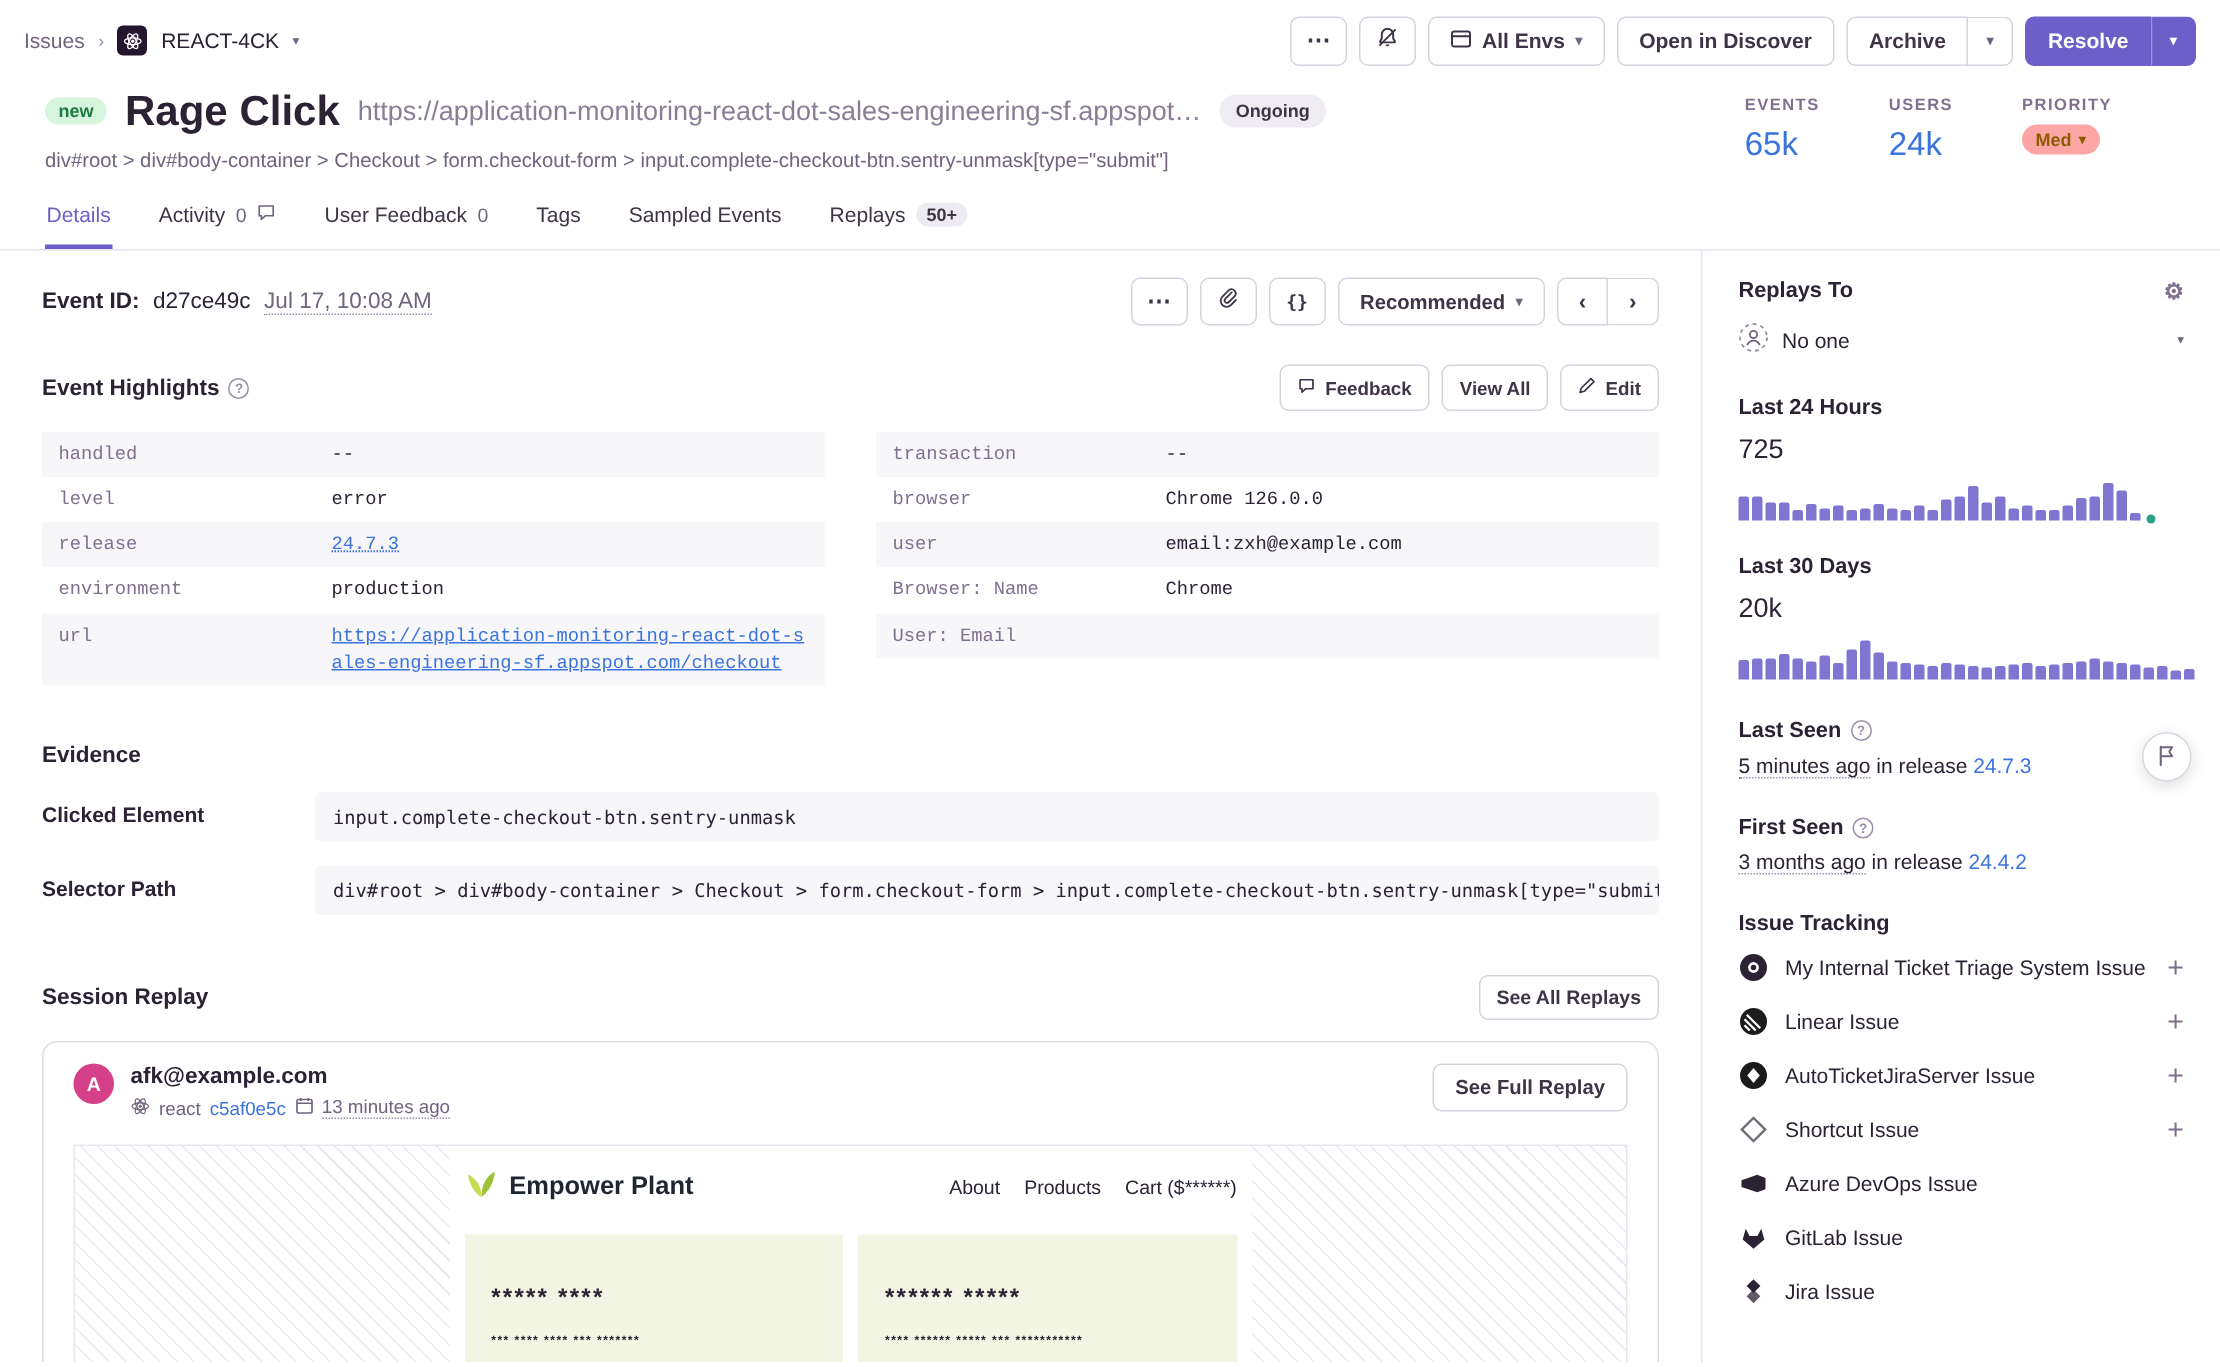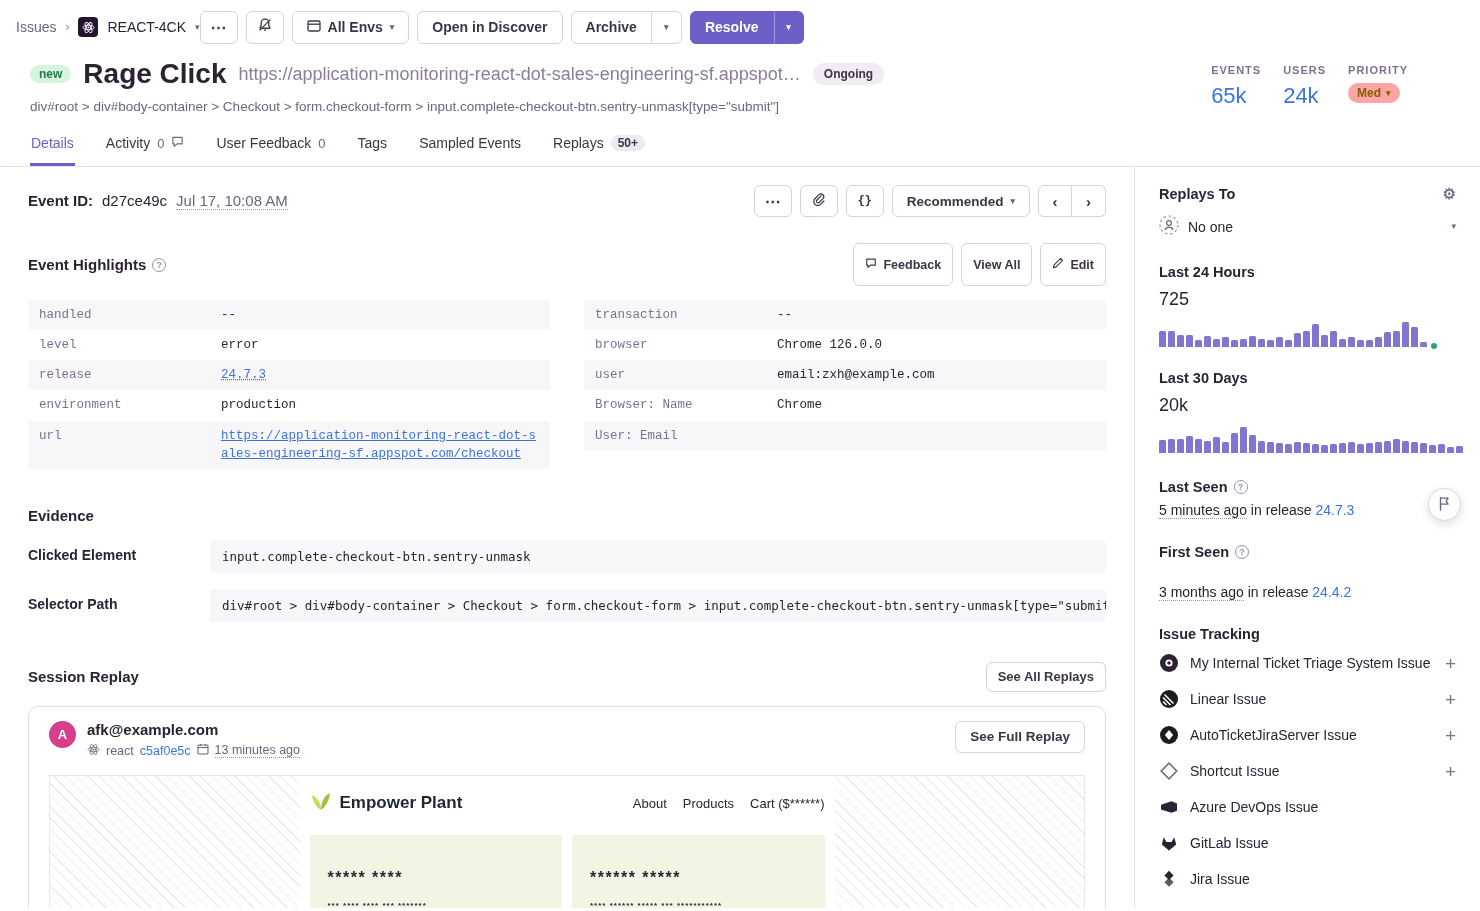--- a/index.html
+++ b/index.html
@@ -1,21 +1,21 @@
 <!DOCTYPE html>
 <html><head>
 <meta charset="utf-8">
 <style>
   *{box-sizing:border-box;margin:0;padding:0}
   html,body{width:1480px;height:911px}
   body{font-family:"Liberation Sans",sans-serif;color:#2B2233;background:#fff;overflow:hidden;position:relative;font-size:14px}
   .mono{font-family:"DejaVu Sans Mono",monospace}
 
   
-  .topbar{height:54px;display:flex;align-items:center;justify-content:flex-start;padding:0 16px}
+  .topbar{height:54px;display:flex;align-items:center;justify-content:space-between;padding:0 16px}
   .crumbs{display:flex;align-items:center;gap:9px}
   .crumb-link{color:#71637E;cursor:pointer}
   .crumb-sep{color:#9C8FA9;font-size:12px}
   .proj-icon{width:20px;height:20px;border-radius:4px;background:#24152F;display:flex;align-items:center;justify-content:center}
   .chev{color:#71637E;font-size:9px;line-height:1}
   .actions{display:flex;gap:8px;align-items:center}
   .btn{height:33px;display:inline-flex;align-items:center;gap:7px;padding:0 14px;border:1px solid #D8D2DE;border-radius:6px;background:#fff;font-size:14px;font-weight:600;color:#3E3446;cursor:pointer;white-space:nowrap}
   .btn.icon-only{width:38px;padding:0;justify-content:center;font-size:16px}
   .split{display:flex}
   .split .btn.main-part{border-radius:6px 0 0 6px}
@@ -24,21 +24,21 @@
   .split .btn-primary.chev-part{border-left:1px solid rgba(255,255,255,.35)}
 
   
   .header{padding:4px 30px 12px;display:flex;justify-content:space-between}
   .title-row{display:flex;align-items:center;gap:12px}
   .badge-new{background:#D6F5DD;color:#1D7A43;font-size:12px;font-weight:700;padding:2px 9px;border-radius:10px}
   .page-title{font-size:28px;font-weight:700;color:#2B2233}
   .title-url{font-size:18px;color:#8A7E97;white-space:nowrap}
   .badge-ongoing{background:#EFECF3;color:#3E3446;font-size:12px;font-weight:600;padding:4px 11px;border-radius:13px}
   .culprit{margin-top:9px;font-size:13.5px;color:#71637E}
-  .stats{display:flex;gap:22px;padding-right:42px;padding-top:6px;flex-shrink:0}
+  .stats{display:flex;gap:46px;padding-right:42px;padding-top:6px;flex-shrink:0}
   .stat-label{font-size:11px;color:#80708F;letter-spacing:1px;font-weight:600}
   .stat-value{margin-top:7px;font-size:22px;color:#3C74DD}
   .prio-pill{margin-top:7px;display:inline-flex;align-items:center;gap:5px;background:#fca5a5;color:#8A5E00;font-size:12px;font-weight:600;padding:3px 9px;border-radius:12px;cursor:pointer}
 
   
   .tabs{display:flex;gap:30px;padding:0 30px;border-bottom:1px solid #E7E1EC}
   .tab{display:flex;align-items:center;gap:7px;padding:9px 1px 12px;font-size:14px;color:#3E3446;border-bottom:3px solid transparent;cursor:pointer}
   .tab.active{color:#6C5FC7;border-bottom-color:#6C5FC7}
   .tab-count{color:#71637E;font-size:13px}
   .count-pill{background:#EDEAF1;color:#3E3446;border-radius:10px;padding:1px 7px;font-size:12px;font-weight:600}
@@ -59,21 +59,21 @@
   .seg .btn:first-child{border-radius:6px 0 0 6px}
   .seg .btn:last-child{border-radius:0 6px 6px 0;border-left:none}
   .seg .btn{width:34px;padding:0;justify-content:center;font-size:15px}
 
   
   .section{margin-top:30px}
   .sec-head{display:flex;justify-content:space-between;align-items:center}
   .sec-title{font-size:15px;font-weight:600;display:flex;align-items:center;gap:6px}
   .help{width:14px;height:14px;border:1px solid #9C8FA9;color:#9C8FA9;border-radius:50%;font-size:9px;display:inline-flex;align-items:center;justify-content:center;flex-shrink:0}
   .mini-btns{display:flex;gap:8px}
-  .mini-btn{height:43px;padding:0 11px;font-size:12.5px;font-weight:600;border:1px solid #D8D2DE;border-radius:6px;background:#fff;display:inline-flex;align-items:center;gap:6px;color:#3E3446;cursor:pointer}
+  .mini-btn{height:31px;padding:0 11px;font-size:12.5px;font-weight:600;border:1px solid #D8D2DE;border-radius:6px;background:#fff;display:inline-flex;align-items:center;gap:6px;color:#3E3446;cursor:pointer}
 
   
   .kv-grid{display:grid;grid-template-columns:1fr 1fr;gap:0 34px;margin-top:14px;align-items:start}
   .kv-row{display:grid;grid-template-columns:182px 1fr;padding:6px 11px;font-family:Liberation Mono, monospace;font-size:12.5px;line-height:1.45}
   .kv-row.alt{background:#F7F6F9}
   .kv-key{color:#80708F}
   .kv-val{color:#2B2233;word-break:break-all}
   .kv-val.link{color:#3C74DD;text-decoration:underline;cursor:pointer}
   .kv-val.rel{color:#3C74DD;text-decoration:underline dotted;cursor:pointer}
 
@@ -520,21 +520,21 @@
         </span>
       </div>
       <div class="seen-line">
         <span class="time-dotted">5 minutes ago</span>
         <span>in release</span>
         <span class="link">24.7.3</span>
       </div>
     </div>
 
     <div class="side-sec">
-      <div class="side-head" style="margin-bottom:22px">
+      <div class="side-head" style="margin-bottom:4px">
         <span class="sh-left">
           <span>First Seen</span>
           <span class="help">?</span>
         </span>
       </div>
       <div class="seen-line">
         <span class="time-dotted">3 months ago</span>
         <span>in release</span>
         <span class="link">24.4.2</span>
       </div>

